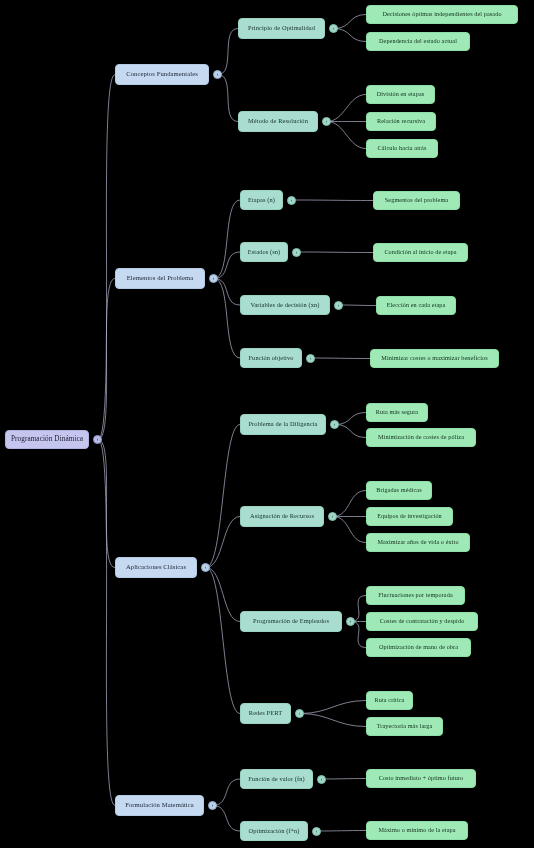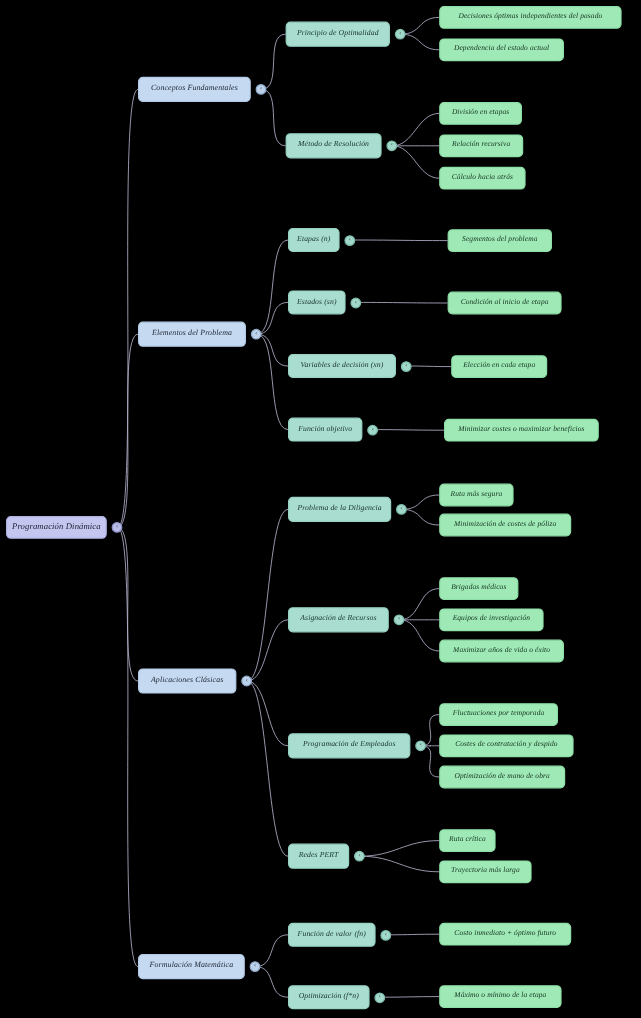--- a/index.html
+++ b/index.html
@@ -26,21 +26,20 @@
     position: absolute;
     box-sizing: border-box;
     display: flex;
     align-items: center;
     justify-content: center;
     border-radius: 4px;
     padding: 0 7px;
     white-space: nowrap;
     line-height: 1.05;
     letter-spacing: 0.1px;
-    font-style: italic;
   }
   .node.root {
     background: #c4c6ef;
     color: #1b1b2e;
     font-size: 7.2px;
     border: 1px solid #b0b2e2;
   }
   .node.lvl2 {
     background: #c5d9f0;
     color: #1b2433;

